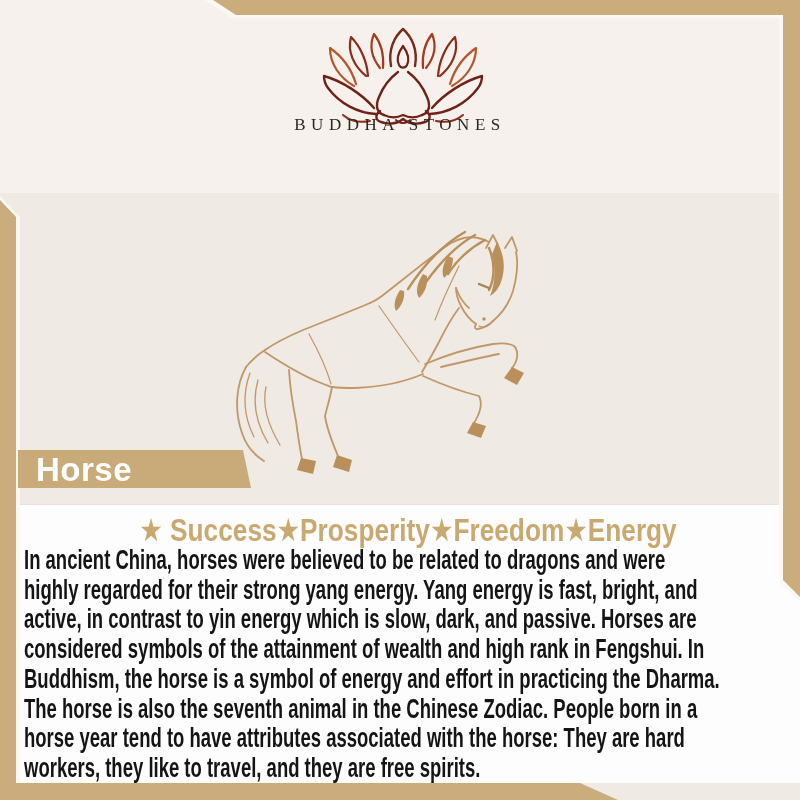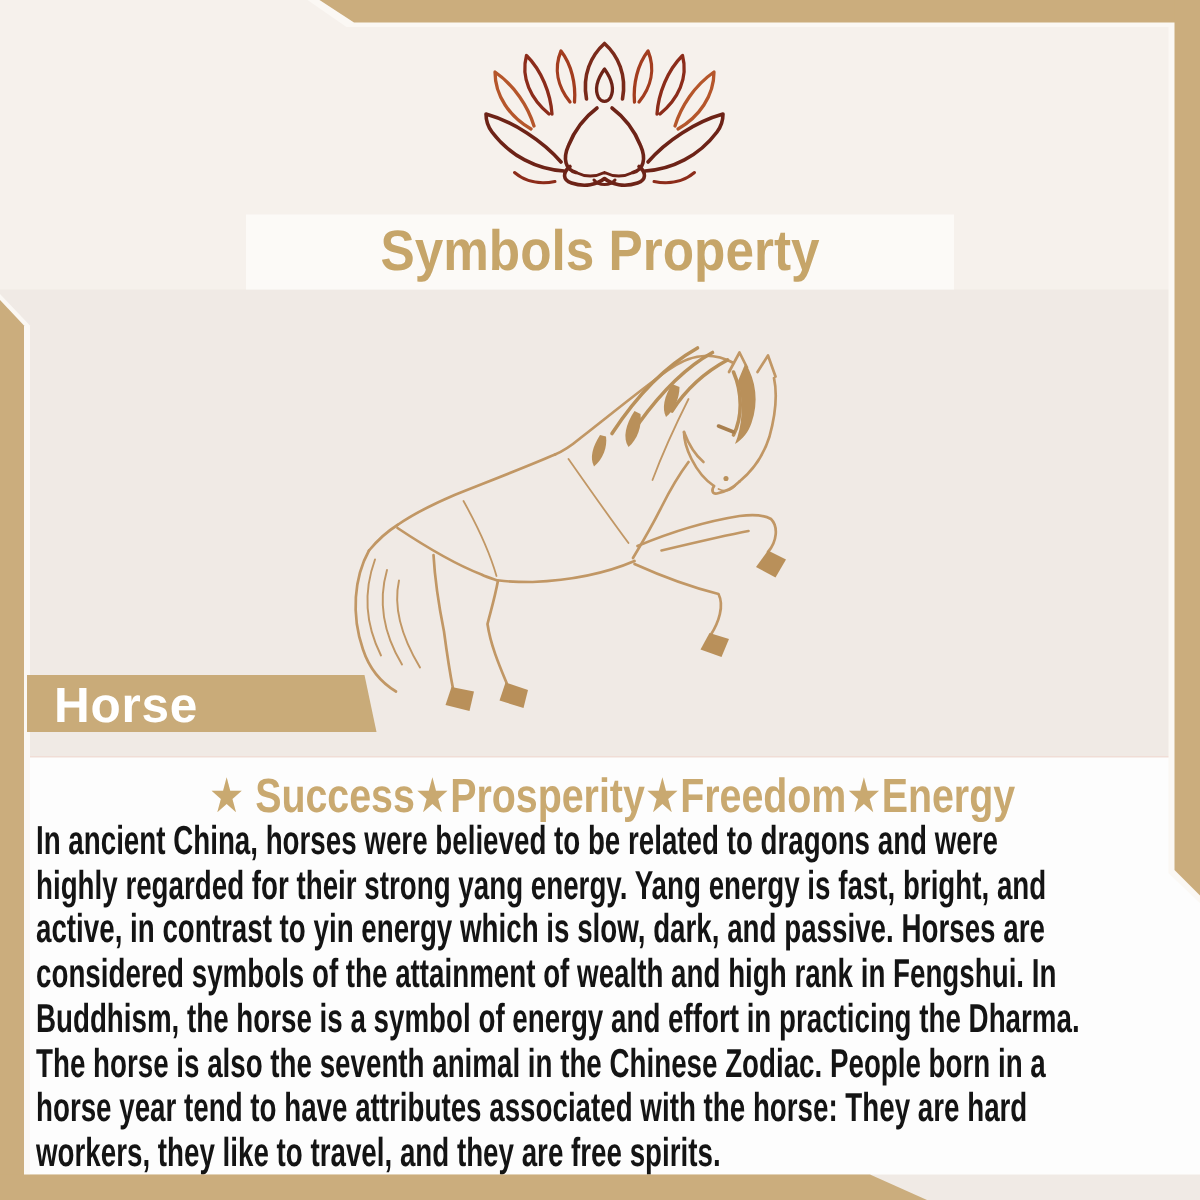--- a/index.html
+++ b/index.html
@@ -80,24 +80,22 @@
 
       <path d="M85,22 C80,29 78,35 81,41 C83,44.5 87,44.5 89,41 C92,35 90,29 85,22 Z" stroke="#6d2317" stroke-width="2.2"></path>
       <path d="M80,48 C72,54 65,63 61,73 C57,82 59,89 66,91" stroke="#6d2317" stroke-width="2.4"></path>
       <path d="M90,48 C98,54 105,63 109,73 C113,82 111,89 104,91" stroke="#6d2317" stroke-width="2.4"></path>
       <path d="M62,87 C57,91 57,96 63,98 C72,101 80,99 85,95 C90,99 98,101 107,98 C113,96 113,91 108,87" stroke="#6d2317" stroke-width="2.4"></path>
       <path d="M66,91 C72,94 79,94 85,91 M104,91 C98,94 91,94 85,91" stroke="#6d2317" stroke-width="2"></path>
       <path d="M78,96 C81,100 89,100 92,96" stroke="#6d2317" stroke-width="2"></path>
     </g>
   </svg>
 
+  <div class="brand">BUDDHA STONES</div>
 
-  <div class="heading-box">
-    <span class="title">Symbols Property</span>
-  </div>
 
   <svg class="horse-svg" viewBox="0 0 310 300">
     <g fill="none" stroke="#c19765" stroke-width="1.8" stroke-linecap="round" stroke-linejoin="round">
 
       <path d="M259,44 L266,31 L271,41"></path>
       <path d="M278,44 L285,33 L290,47"></path>
 
       <path d="M289,48 C292,62 289,76 286,87 C281,103 272,112 266,117"></path>
 
       <path d="M266,117 C262,121 256,124 251,125 C248,125.5 247,123 249,120"></path>

